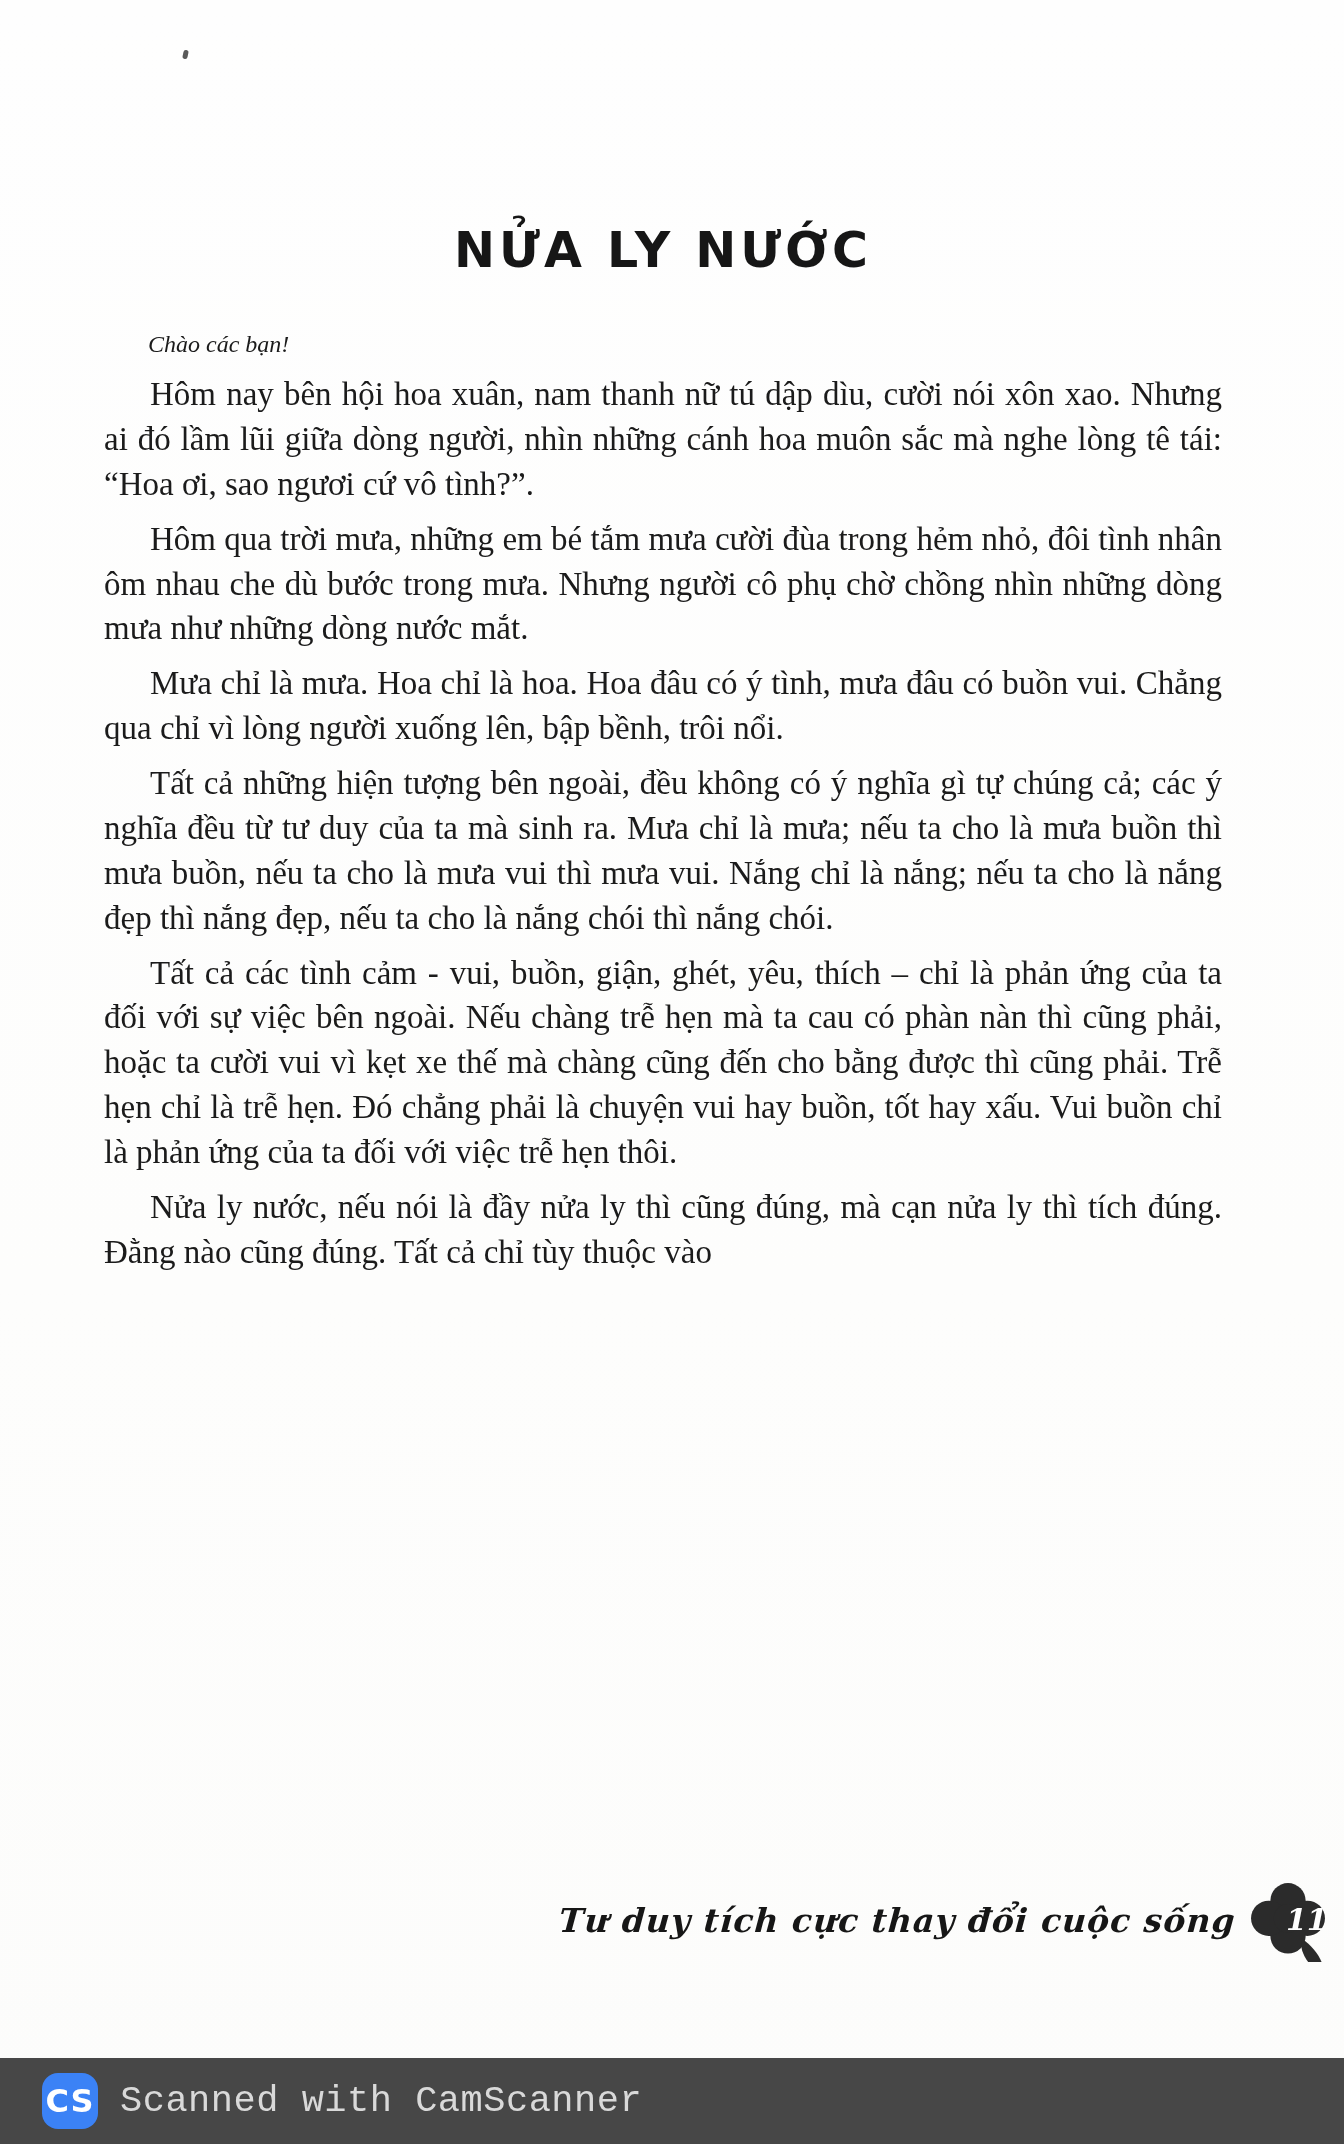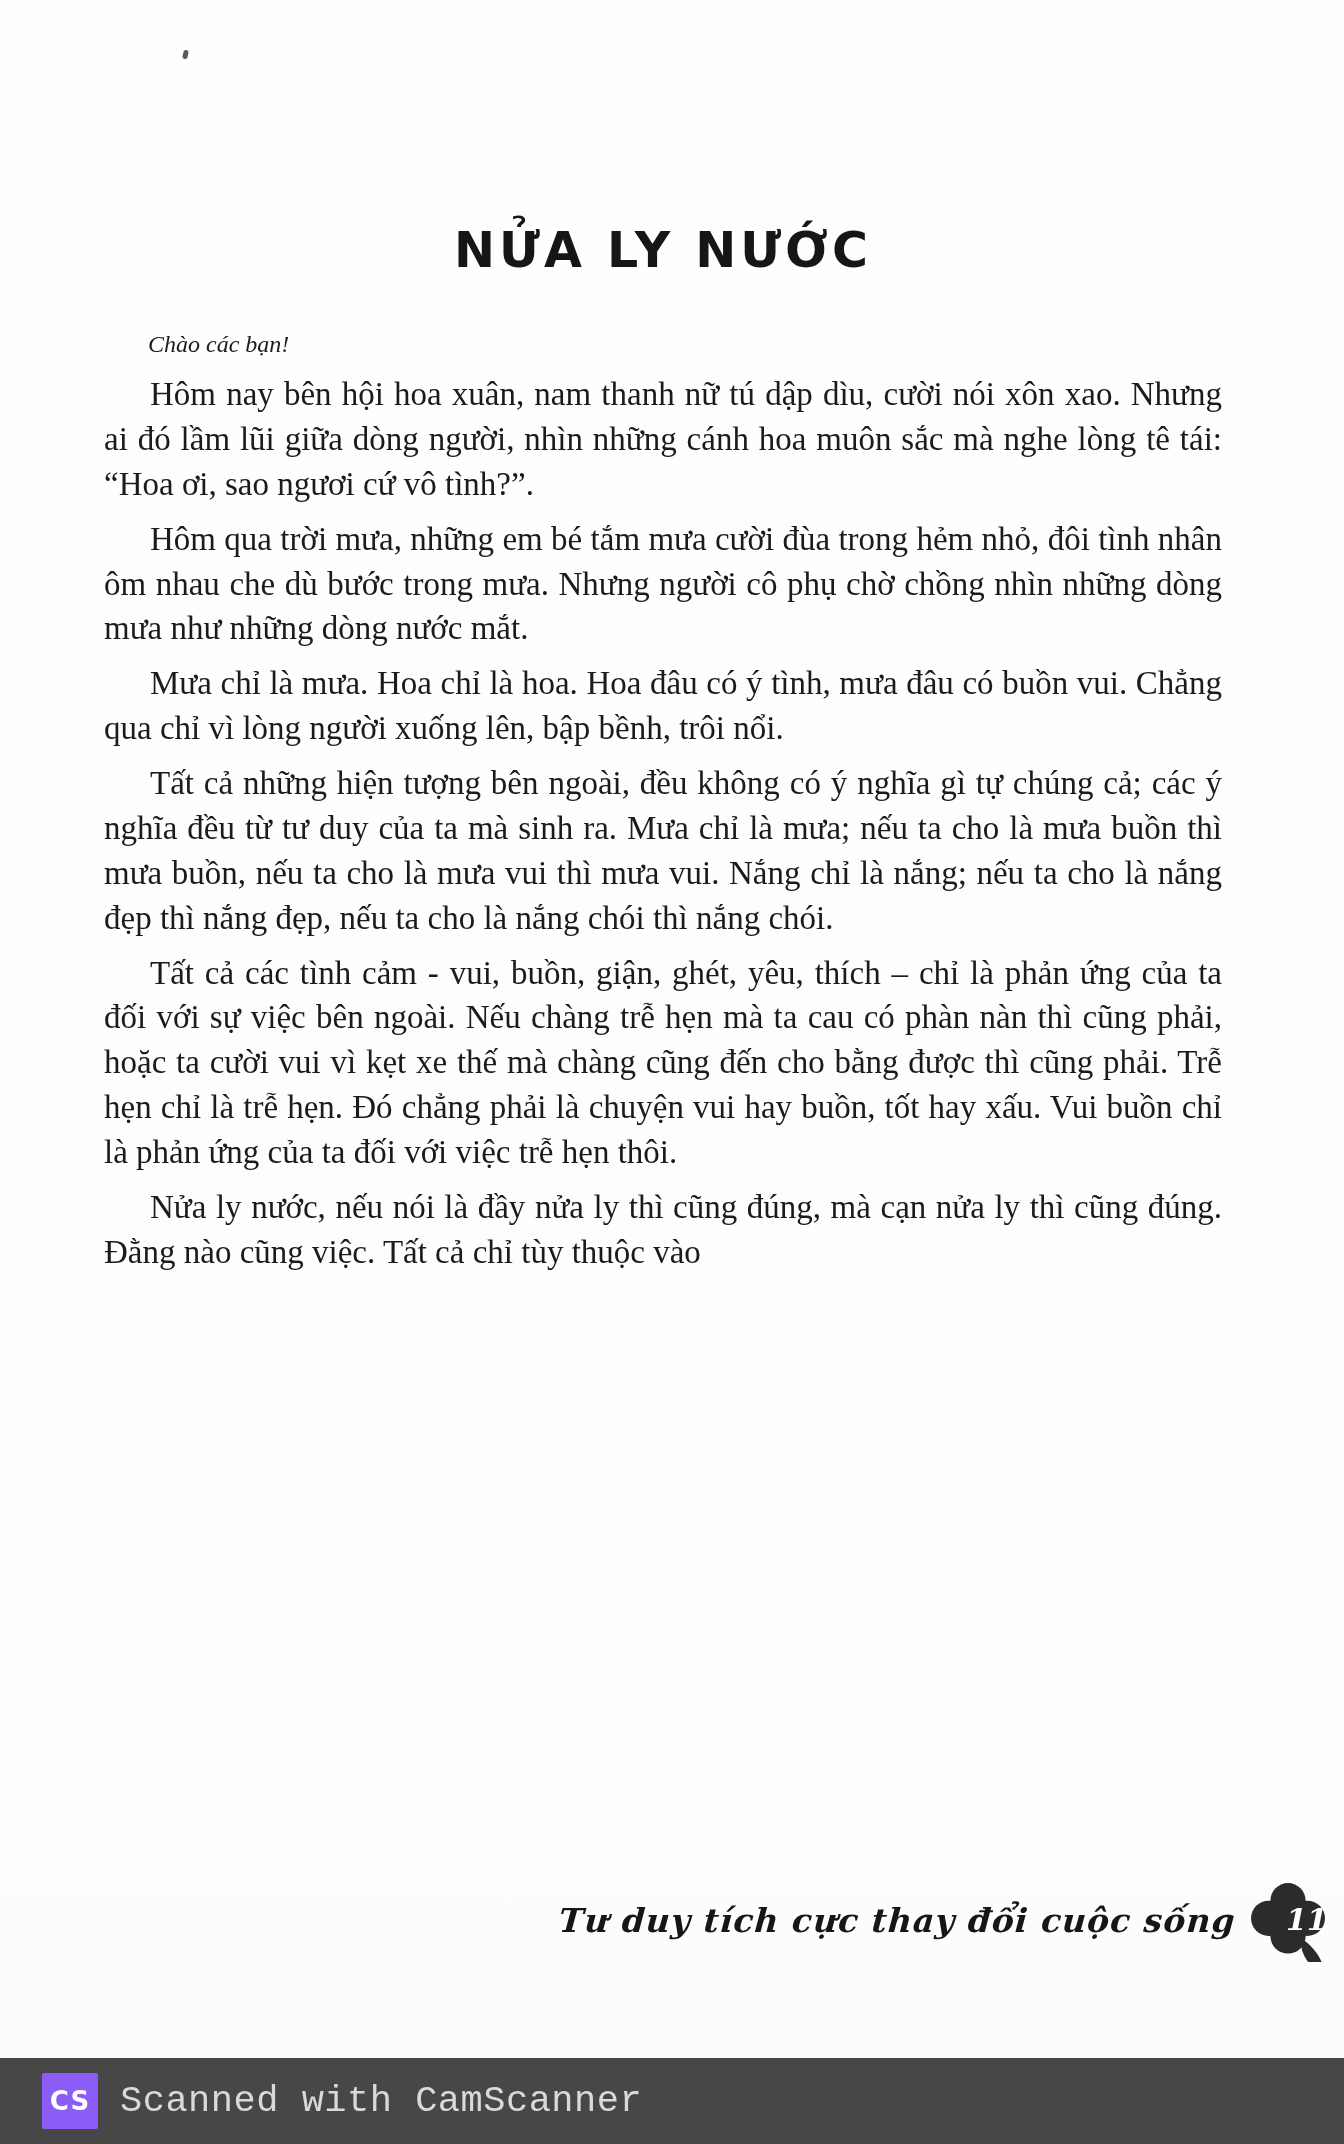--- a/index.html
+++ b/index.html
@@ -105,28 +105,28 @@
     height: 86px;
     background: #474747;
     display: flex;
     align-items: center;
     padding-left: 42px;
     gap: 22px;
   }
   .cs-logo {
     width: 56px;
     height: 56px;
-    background: #8b5cf6;
-    border-radius: 2px;
+    background: #3b82f6;
+    border-radius: 16px;
     display: flex;
     align-items: center;
     justify-content: center;
     font-family: "DejaVu Sans", sans-serif;
     font-weight: 700;
-    font-size: 26px;
+    font-size: 32px;
     color: #ffffff;
     letter-spacing: 1px;
   }
   .scanner-text {
     font-family: Liberation Mono, monospace;
     font-size: 37px;
     color: #d9d9d9;
     letter-spacing: 0.5px;
   }
 </style>
@@ -138,21 +138,21 @@
   <span class="speck"></span>
 
   <div class="content">
     <h1 class="title">NỬA LY NƯỚC</h1>
     <p class="greeting">Chào các bạn!</p>
     <p class="body-par">Hôm nay bên hội hoa xuân, nam thanh nữ tú dập dìu, cười nói xôn xao. Nhưng ai đó lầm lũi giữa dòng người, nhìn những cánh hoa muôn sắc mà nghe lòng tê tái: “Hoa ơi, sao ngươi cứ vô tình?”.</p>
     <p class="body-par">Hôm qua trời mưa, những em bé tắm mưa cười đùa trong hẻm nhỏ, đôi tình nhân ôm nhau che dù bước trong mưa. Nhưng người cô phụ chờ chồng nhìn những dòng mưa như những dòng nước mắt.</p>
     <p class="body-par">Mưa chỉ là mưa. Hoa chỉ là hoa. Hoa đâu có ý tình, mưa đâu có buồn vui. Chẳng qua chỉ vì lòng người xuống lên, bập bềnh, trôi nổi.</p>
     <p class="body-par">Tất cả những hiện tượng bên ngoài, đều không có ý nghĩa gì tự chúng cả; các ý nghĩa đều từ tư duy của ta mà sinh ra. Mưa chỉ là mưa; nếu ta cho là mưa buồn thì mưa buồn, nếu ta cho là mưa vui thì mưa vui. Nắng chỉ là nắng; nếu ta cho là nắng đẹp thì nắng đẹp, nếu ta cho là nắng chói thì nắng chói.</p>
     <p class="body-par">Tất cả các tình cảm - vui, buồn, giận, ghét, yêu, thích – chỉ là phản ứng của ta đối với sự việc bên ngoài. Nếu chàng trễ hẹn mà ta cau có phàn nàn thì cũng phải, hoặc ta cười vui vì kẹt xe thế mà chàng cũng đến cho bằng được thì cũng phải. Trễ hẹn chỉ là trễ hẹn. Đó chẳng phải là chuyện vui hay buồn, tốt hay xấu. Vui buồn chỉ là phản ứng của ta đối với việc trễ hẹn thôi.</p>
-    <p class="body-par">Nửa ly nước, nếu nói là đầy nửa ly thì cũng đúng, mà cạn nửa ly thì cũng đúng. Đằng nào cũng việc. Tất cả chỉ tùy thuộc vào</p>
+    <p class="body-par">Nửa ly nước, nếu nói là đầy nửa ly thì cũng đúng, mà cạn nửa ly thì tích đúng. Đằng nào cũng đúng. Tất cả chỉ tùy thuộc vào</p>
   </div>
 
   <div class="spacer"></div>
 
   <div class="footer">
     <span class="book-title">Tư duy tích cực thay đổi cuộc sống</span>
     <span class="flower-wrap">
       <svg viewBox="0 0 100 100" width="84" height="84" aria-hidden="true">
         <g fill="#2b2b2b">
           <circle cx="50" cy="27" r="21"></circle>

